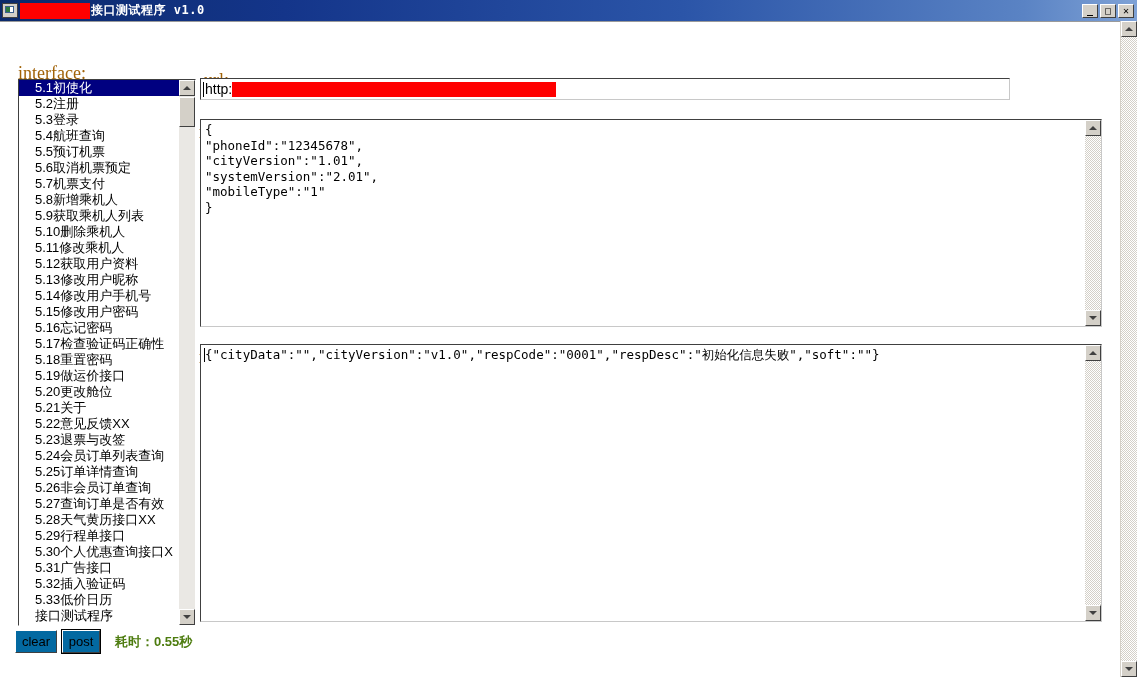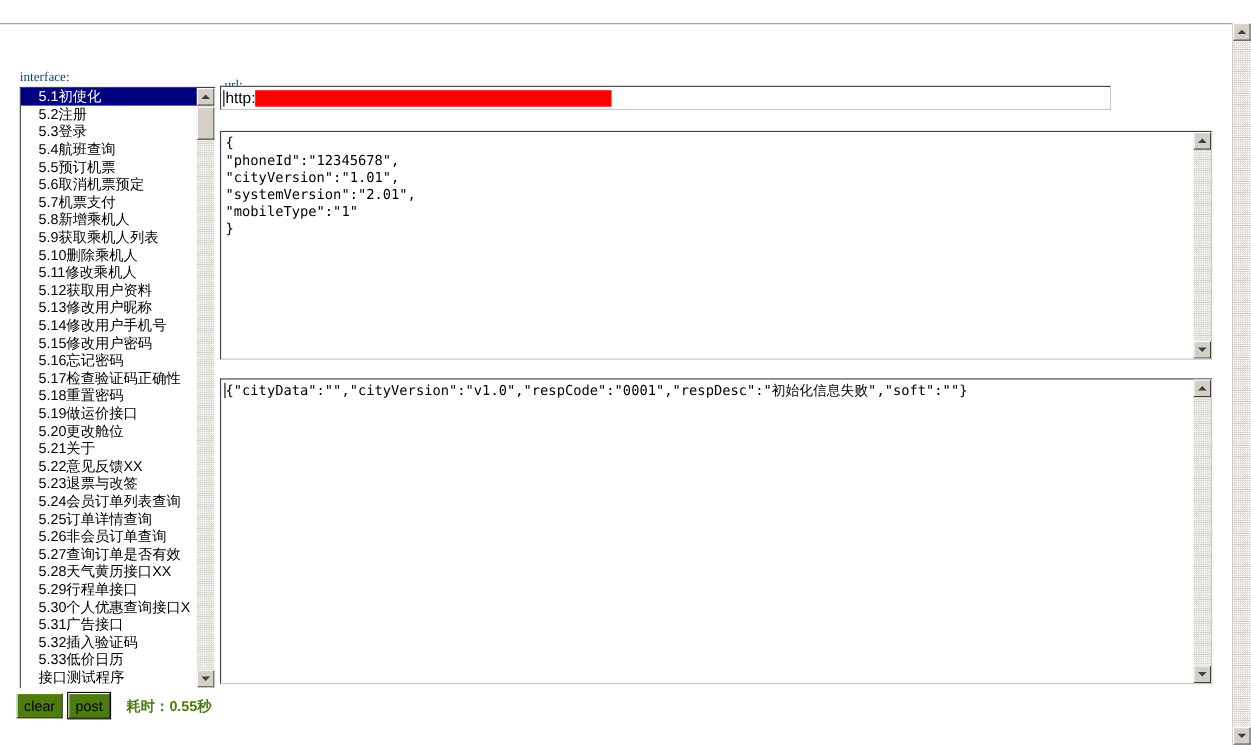--- a/index.html
+++ b/index.html
@@ -149,22 +149,22 @@
   }
   .sb-arrow.up i { border-bottom: 4px solid #404040; }
   .sb-arrow.down i { border-top: 4px solid #404040; }
   #page-scroll .sb-arrow.up { position: absolute; top: 0; right: 0; }
   #page-scroll .sb-arrow.down { position: absolute; bottom: 0; right: 0; }
 
   
   .field-label {
     position: absolute;
     font-family: "Liberation Serif", serif;
-    font-size: 12px;
-    color: #0c4a6e;
+    font-size: 18px;
+    color: #a16207;
     white-space: nowrap;
   }
 
   
   #interface-label { left: 18px; top: 41px; }
   #listbox {
     position: absolute;
     left: 18px; top: 57px;
     width: 178px;
     height: 547px;
@@ -319,21 +319,21 @@
     background: repeating-conic-gradient(#ffffff 0% 25%, #d4d0c8 0% 50%) 50% / 2px 2px;
     box-sizing: border-box;
   }
   .ta-scroll .sb-arrow.up { position: absolute; top: 0; left: 0; }
   .ta-scroll .sb-arrow.down { position: absolute; bottom: 0; left: 0; }
 
   
   .push-btn {
     position: absolute;
     height: 23px;
-    background: #4d7c0f;
+    background: #0369a1;
     border-top: 1px solid #ffffff;
     border-left: 1px solid #ffffff;
     border-right: 1px solid #404040;
     border-bottom: 1px solid #404040;
     box-sizing: border-box;
     font-family: "Liberation Sans", sans-serif;
     font-size: 13px;
     color: #000;
     display: flex;
     align-items: center;
@@ -356,20 +356,37 @@
     font-weight: bold;
     color: #4d7c0f;
     white-space: nowrap;
   }
 </style>
 </head>
 <body>
 
 <div id="app-window">
 
+  <div id="titlebar">
+    <div class="tb-icon"></div>
+    <div class="tb-redact"></div>
+    <div class="tb-title">接口测试程序 v1.0</div>
+    <div class="tb-spacer"></div>
+    <div class="tb-buttons">
+      <div class="tb-btn min">
+        <span class="glyph">_</span>
+      </div>
+      <div class="tb-btn max">
+        <span class="glyph">□</span>
+      </div>
+      <div class="tb-btn close">
+        <span class="glyph">✕</span>
+      </div>
+    </div>
+  </div>
 
   <div id="client">
 
     <div class="field-label" id="interface-label">interface:</div>
     <div id="listbox">
       <div id="listbox-inner">
           <div class="list-item selected">5.1初使化</div>
           <div class="list-item">5.2注册</div>
           <div class="list-item">5.3登录</div>
           <div class="list-item">5.4航班查询</div>

